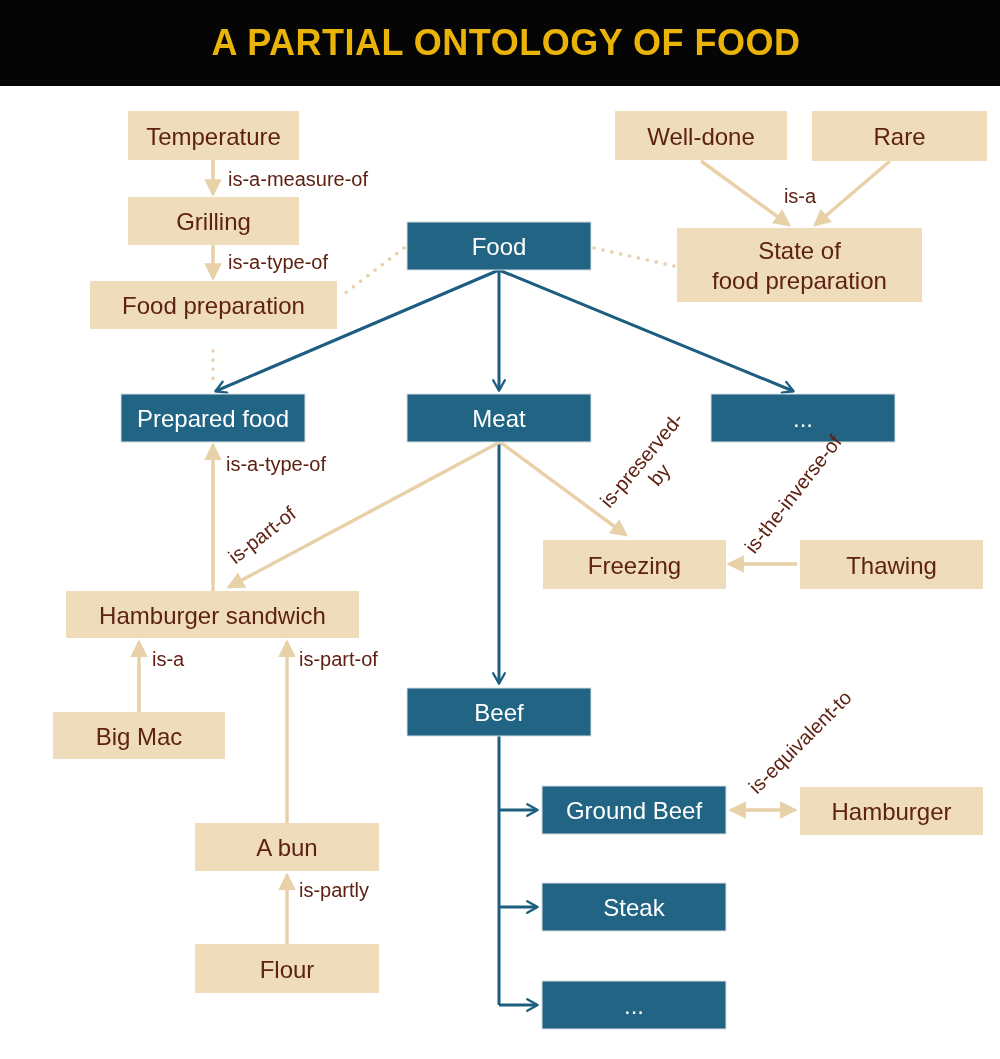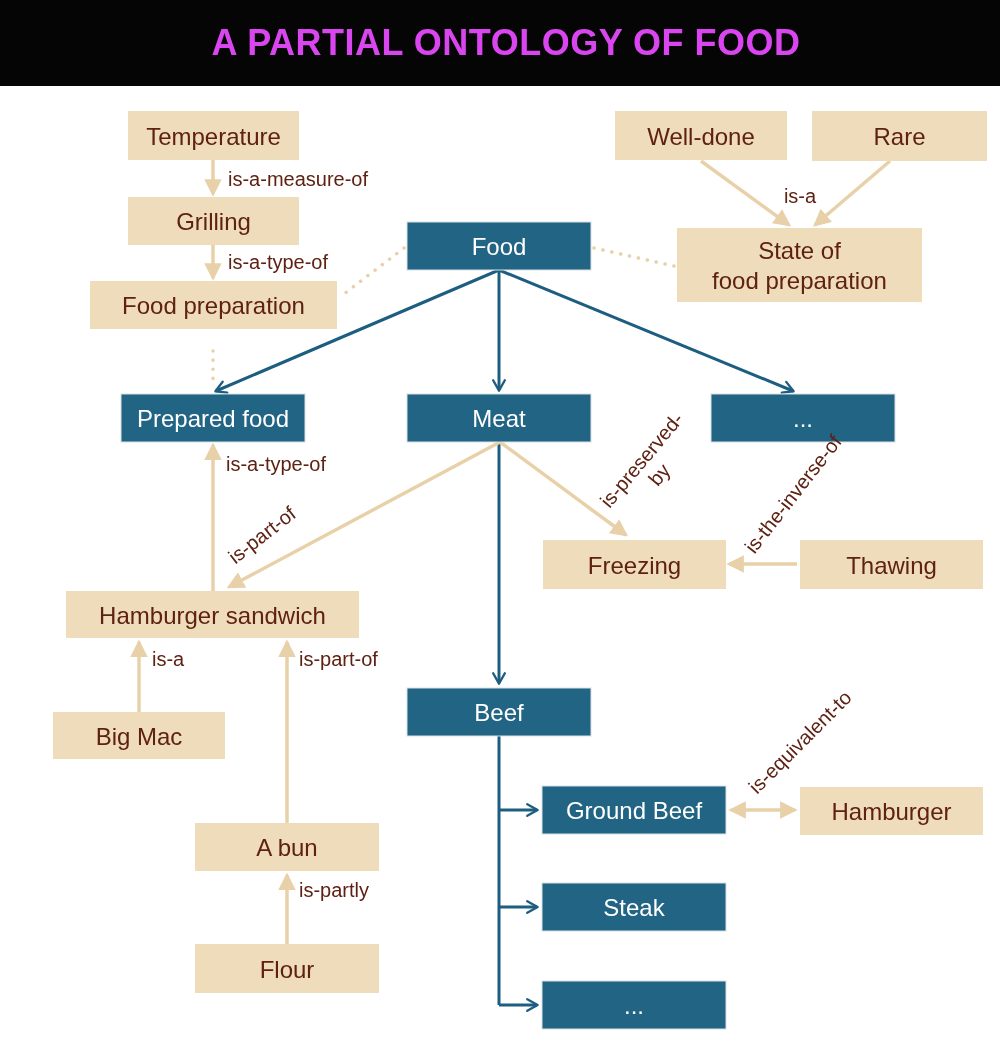--- a/index.html
+++ b/index.html
@@ -8,21 +8,21 @@
   .title-bar h1{margin:0;font-size:36px;font-weight:bold;letter-spacing:0.5px;}
   #diagram{position:absolute;left:0;top:0;}
   #diagram text{dominant-baseline:central;}
   #diagram .node-label{font-size:24px;font-family:"Liberation Sans",sans-serif;}
   #diagram .edge-label{font-size:20px;font-family:"Liberation Sans",sans-serif;}
 </style>
 </head>
 <body>
 
 <div class="title-bar" style="background: rgb(5, 5, 5);">
-  <h1 style="color: #d946ef; margin-left: 12px;">A PARTIAL ONTOLOGY OF FOOD</h1>
+  <h1 style="color: #eab308; margin-left: 12px;">A PARTIAL ONTOLOGY OF FOOD</h1>
 </div>
 
 <svg id="diagram" width="1000" height="1059" viewBox="0 0 1000 1059">
     <defs>
       <marker id="tri-tan" viewBox="0 0 10 10" refX="8.5" refY="5" markerWidth="5" markerHeight="5" orient="auto-start-reverse">
         <path d="M0,0 L10,5 L0,10 Z" fill="#e8d1a9"></path>
       </marker>
       <marker id="chev-teal" viewBox="0 0 12 12" refX="10" refY="6" markerWidth="5.2" markerHeight="5.2" orient="auto">
         <polyline points="2.5,1.5 10.5,6 2.5,10.5" fill="none" stroke="#1d5e80" stroke-width="1.8" stroke-linecap="round" stroke-linejoin="round"></polyline>
       </marker>

